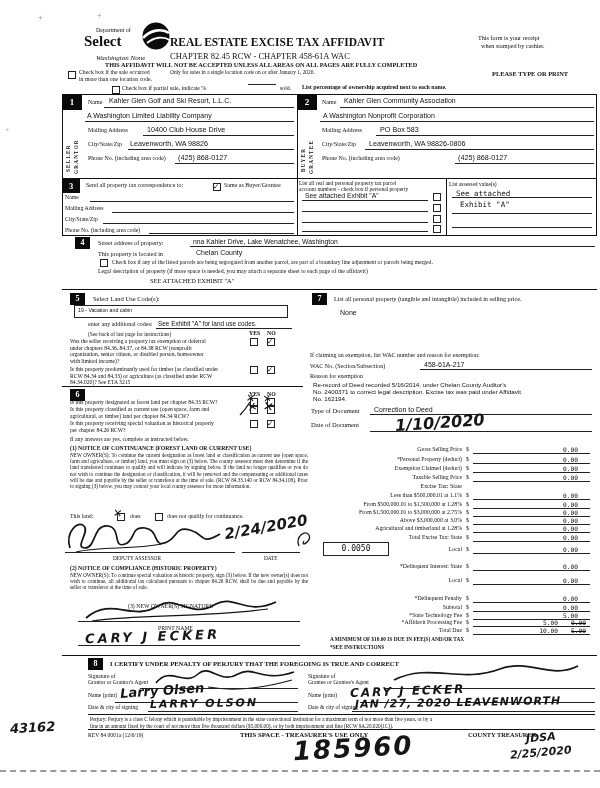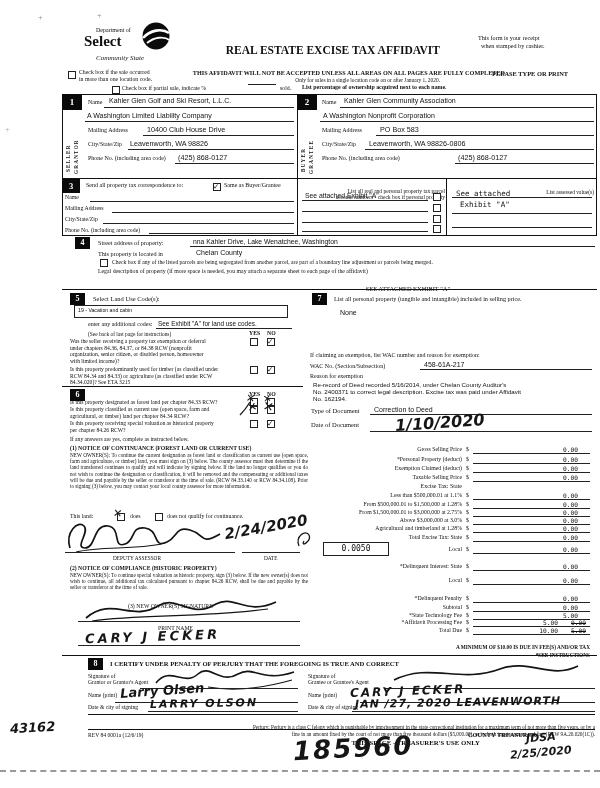--- a/index.html
+++ b/index.html
@@ -3,21 +3,21 @@
 <meta charset="utf-8">
 <style>
   html,body{margin:0;padding:0;background:#fff;}
   #page{position:relative;width:600px;height:788px;background:#ffffff;overflow:hidden;
         font-family:"Liberation Serif",serif;color:#111;}
   .t{position:absolute;white-space:nowrap;color:#111;}
   .sans{font-family:"Liberation Sans",sans-serif;}
   .mono{font-family:"DejaVu Sans Mono",monospace;}
   .hand{font-family:"DejaVu Sans",sans-serif;font-style:italic;font-weight:bold;color:#161616;}
   .b{font-weight:bold;}
-  .c{text-align:right;white-space:normal;margin-top:8px;}
+  .c{text-align:left;white-space:normal;}
   .ln{position:absolute;height:0;border-bottom:1px solid #222;}
   .hline{position:absolute;height:0;border-top:1px solid #111;}
   .vline{position:absolute;width:0;border-left:1px solid #111;}
   .nb{position:absolute;background:#0a0a0a;color:#fff;text-align:center;
       font-family:"Liberation Serif",serif;font-weight:bold;}
   .cb{position:absolute;width:6px;height:6px;border:1px solid #222;background:#fff;}
   .cb.checked::after{content:"✓";position:absolute;left:-1px;top:-2.5px;font-size:7.5px;color:#111;}
   .vert{position:absolute;writing-mode:vertical-rl;transform:rotate(180deg);
         font-weight:bold;font-size:5.2px;letter-spacing:1.2px;color:#111;}
   .xmark{position:absolute;font-family:"DejaVu Sans",sans-serif;font-weight:bold;color:#1a1a1a;}
@@ -43,23 +43,24 @@
   <span class="t" style="left:97px;top:11px;font-size:8px;color:#888">+</span>
   <span class="t" style="left:5px;top:125px;font-size:8px;color:#aaa">+</span>
 
   <span class="t" style="left:96px;top:27px;font-size:6px">Department of</span>
   <span class="t b" style="left:84px;top:33px;font-size:15px">Select</span>
   <svg style="left:141px;top:21px" width="30" height="30">
     <circle cx="15" cy="15" r="13.5" fill="#0b0b0b"></circle>
     <path d="M2,17 C9,9 21,7 28,12" stroke="#fff" stroke-width="2.6" fill="none"></path>
     <path d="M6,22 C13,16 23,15 28.5,19" stroke="#fff" stroke-width="1.8" fill="none"></path>
   </svg>
-  <span class="t" style="left:96px;top:54px;font-size:7px;font-style:italic">Community State</span>
+  <span class="t" style="left:96px;top:54px;font-size:7px;font-style:italic">Washington None</span>
 
   <div class="t b c" style="left:170px;top:36px;width:270px;font-size:11.5px">REAL ESTATE EXCISE TAX AFFIDAVIT</div>
+  <div class="t c" style="left:170px;top:51px;width:270px;font-size:8.5px">CHAPTER 82.45 RCW - CHAPTER 458-61A WAC</div>
   <div class="t b c" style="left:105px;top:61px;width:400px;font-size:6.2px">THIS AFFIDAVIT WILL NOT BE ACCEPTED UNLESS ALL AREAS ON ALL PAGES ARE FULLY COMPLETED</div>
   <div class="t c" style="left:170px;top:69px;width:270px;font-size:5.4px">Only for sales in a single location code on or after January 1, 2020.</div>
 
   <span class="t" style="left:478px;top:34px;font-size:6.2px">This form is your receipt</span>
   <span class="t" style="left:481px;top:42px;font-size:6.2px">when stamped by cashier.</span>
   <span class="t b" style="left:492px;top:70px;font-size:6.4px">PLEASE TYPE OR PRINT</span>
 
   <span class="cb" style="left:68px;top:71px"></span>
   <span class="t" style="left:79px;top:69px;font-size:5.8px">Check box if the sale occurred</span>
   <span class="t" style="left:79px;top:76px;font-size:5.8px">in more than one location code.</span>

